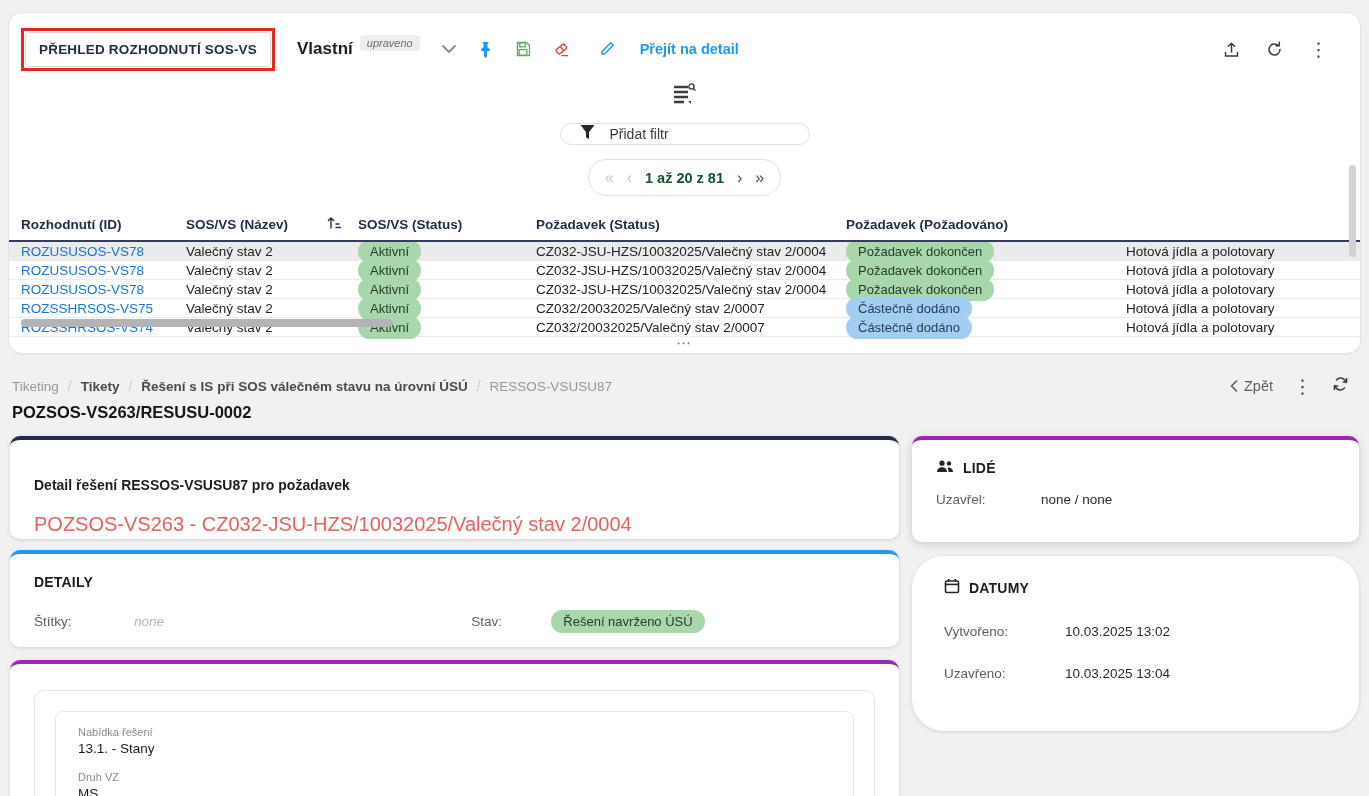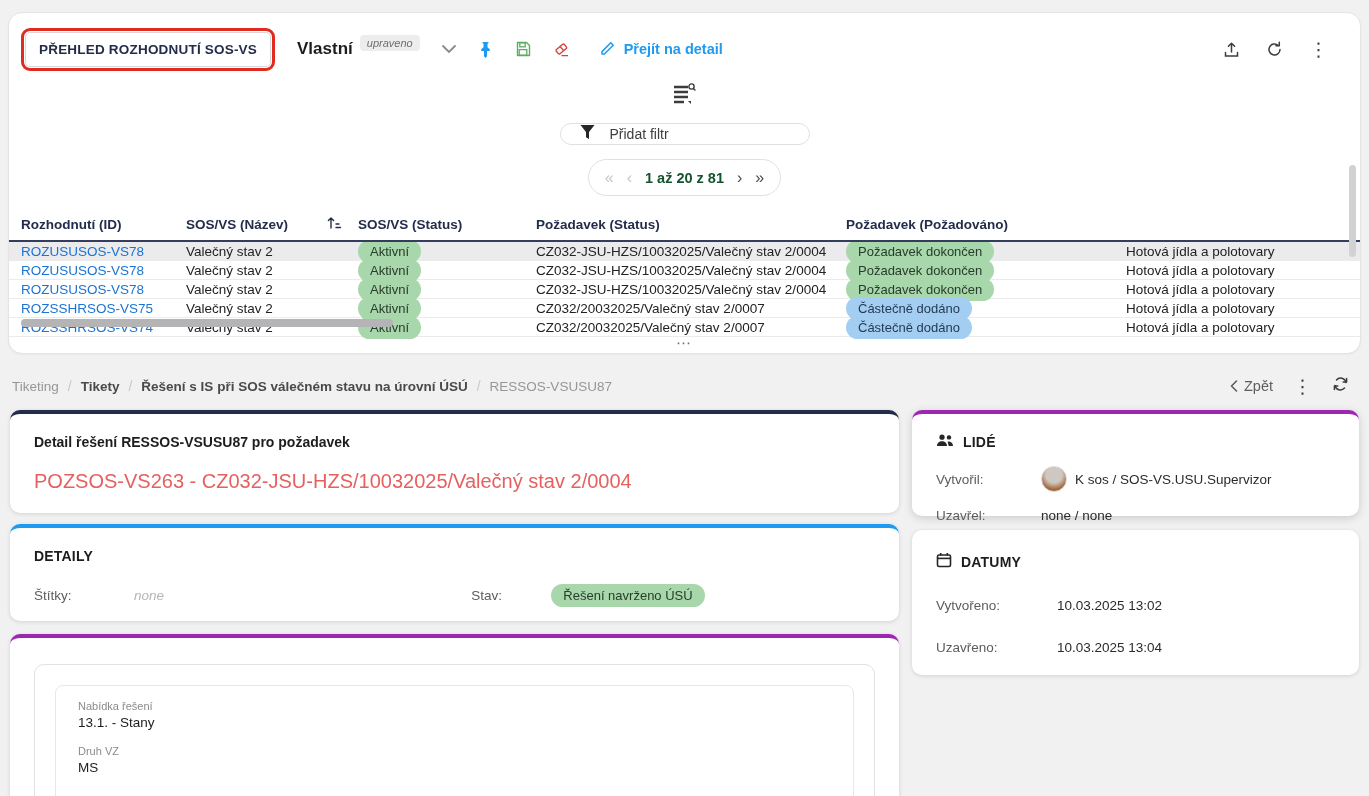--- a/index.html
+++ b/index.html
@@ -3,28 +3,28 @@
 <meta charset="utf-8">
 <style>
   * { margin:0; padding:0; box-sizing:border-box; }
   html,body { width:1369px; height:796px; overflow:hidden; background:#f1f1f2;
     font-family:"Liberation Sans", sans-serif; color:#222; }
 
   
   .top-panel { position:relative; margin:12px 8px 0; height:342px; background:#fff;
     border:1px solid #e4e4e6; border-radius:14px; box-shadow:0 1px 2px rgba(0,0,0,.04); overflow:hidden; }
   .panel-header { display:flex; align-items:center; padding:16px 18px 0 12px; height:56px; }
-  .view-selector-annotated { border:3px solid #e02b20; border-radius:9px; padding:1px; }
+  .view-selector-annotated { border:3px solid #e02b20; border-radius:0; padding:1px; }
   .view-selector-inner { border:1px solid #d7d7d9; border-radius:5px; padding:9px 13px;
     font-size:13.5px; font-weight:700; color:#232d4b; letter-spacing:.2px; white-space:nowrap; }
   .preset-name { margin-left:22px; font-size:17px; font-weight:700; color:#1d1d1f; }
   .preset-badge { margin-left:7px; font-size:11px; font-style:italic; color:#6d6d70;
     background:#ededee; border-radius:4px; padding:2px 7px; align-self:flex-start; margin-top:6px; }
   .hdr-icon { margin-left:22px; display:flex; align-items:center; cursor:pointer; }
-  .detail-link { margin-left:30px; display:flex; align-items:center; gap:8px;
+  .detail-link { margin-left:30px; display:flex; align-items:center; gap:24px;
     color:#1e9bf0; font-weight:700; font-size:14.5px; cursor:pointer; }
   .spacer { flex:1; }
   .panel-actions { display:flex; align-items:center; gap:26px; margin-right:14px; }
   .kebab { font-size:19px; color:#3c3c3e; line-height:1; letter-spacing:0; }
 
   .filter-row { display:flex; align-items:center; padding:14px 14px 0 14px; gap:14px;flex-direction:column; }
   .filter-input-wrap { flex:1; height:37px; border:1px solid #e0e0e2; border-radius:19px;
     display:flex; align-items:center; gap:14px; padding:0 18px; background:#fff; }
   .filter-input-wrap input { border:none; outline:none; flex:1; font-size:14px;
     font-family:"Liberation Sans",sans-serif; color:#333; background:transparent; }
@@ -69,21 +69,21 @@
   .page-title { margin:7px 2px 0; font-size:16.5px; font-weight:700; color:#151517; }
 
   .cards { display:grid; grid-template-columns:1fr 447px; gap:13px; margin-top:14px; align-items:start; }
   .col { display:flex; flex-direction:column; }
   .card { background:#fff; border-radius:10px; box-shadow:0 1px 4px rgba(0,0,0,.13); }
   .accent-navy   { border-top:4px solid #232d4b; }
   .accent-blue   { border-top:4px solid #1e9bf0; }
   .accent-purple { border-top:4px solid #9c27b0; }
 
   .summary-card { padding:20px 24px 24px; height:103px; }
-  .summary-title { font-size:14px; font-weight:700; color:#1d1d1f; }
+  .summary-title { font-size:14px; font-weight:700; color:#1d1d1f;margin-top:17px; }
   .summary-link { margin-top:20px; font-size:20px; color:#e66060; cursor:pointer; white-space:nowrap;
     overflow:hidden; }
   .details-card { margin-top:11px; padding:20px 24px; height:97px; }
   .card-heading { font-size:14px; font-weight:700; color:#1d1d1f; letter-spacing:.2px;
     display:flex; align-items:center; gap:9px; }
   .details-row { display:flex; align-items:center; margin-top:20px; font-size:13.5px; }
   .fld-label { color:#5d5d60; }
   .fld-none { color:#b5b5b7; font-style:italic; }
   .details-row .grp1 { display:flex; width:52%; }
   .details-row .grp1 .fld-label { width:100px; }
@@ -97,21 +97,21 @@
   .ff-label { font-size:11px; color:#8b8b8e; }
   .ff-value { font-size:13.5px; color:#1d1d1f; margin-top:3px; }
 
   .people-card { padding:20px 24px; height:106px; box-shadow:0 2px 8px rgba(0,0,0,.16); }
   .kv-row { display:flex; align-items:center; margin-top:16px; font-size:13.5px; }
   .kv-row .fld-label { width:105px; }
   .kv-val { color:#2b2b2e; display:flex; align-items:center; gap:8px; }
   .avatar { width:26px; height:26px; border-radius:50%;
     background:radial-gradient(circle at 50% 32%, #cfc8c0 0 40%, #a46a3f 72%, #7d4526 100%);
     border:1px solid #d9d9db; }
-  .dates-card { margin-top:14px; padding:22px 24px; height:145px; }
+  .dates-card { margin-top:14px; padding:22px 32px; height:175px;border-radius:32px; }
   .dates-card .kv-row { margin-top:27px;gap:16px; }
 </style>
 </head>
 <body>
 
 <div class="top-panel">
   <div class="panel-header">
     <div class="view-selector-annotated">
       <div class="view-selector-inner">PŘEHLED ROZHODNUTÍ SOS-VS</div>
     </div>
@@ -290,20 +290,21 @@
       <span>
         <svg width="17" height="16" viewBox="0 0 17 16">
             <path d="M3 9.5a5.5 5.5 0 0 0 9.5 2.6" stroke="#3c3c3e" stroke-width="1.5" fill="none" stroke-linecap="round"></path>
             <path d="M14 6.5A5.5 5.5 0 0 0 4.5 3.9" stroke="#3c3c3e" stroke-width="1.5" fill="none" stroke-linecap="round"></path>
             <path d="M14.6 2.5v3.4h-3.4" fill="none" stroke="#3c3c3e" stroke-width="1.5" stroke-linecap="round" stroke-linejoin="round"></path>
             <path d="M2.4 13.5v-3.4h3.4" fill="none" stroke="#3c3c3e" stroke-width="1.5" stroke-linecap="round" stroke-linejoin="round"></path>
           </svg>
       </span>
     </div>
   </div>
+  <div class="page-title">POZSOS-VS263/RESUSU-0002</div>
 
   <div class="cards">
     <div class="col">
       <div class="card accent-navy summary-card">
         <div class="summary-title">Detail řešení RESSOS-VSUSU87 pro požadavek</div>
         <div class="summary-link">POZSOS-VS263 - CZ032-JSU-HZS/10032025/Valečný stav 2/0004</div>
       </div>
 
       <div class="card accent-blue details-card">
         <div class="card-heading">DETAILY</div>
@@ -342,27 +343,20 @@
             <svg width="18" height="13" viewBox="0 0 18 13">
                 <circle cx="6" cy="3.2" r="2.6" fill="#26262a"></circle>
                 <path d="M1 12c0-3 2.2-4.8 5-4.8S11 9 11 12z" fill="#26262a"></path>
                 <circle cx="13" cy="3.4" r="2.2" fill="#26262a"></circle>
                 <path d="M11.6 7.6c2.8-.5 5.4 1.3 5.4 4.4h-4.3" fill="#26262a"></path>
               </svg>
           </span>
           <span>LIDÉ</span>
         </div>
         <div class="kv-row">
-          <span class="fld-label">Vytvořil:</span>
-          <span class="kv-val">
-            <span class="avatar"></span>
-            <span>K sos  /  SOS-VS.USU.Supervizor</span>
-          </span>
-        </div>
-        <div class="kv-row">
           <span class="fld-label">Uzavřel:</span>
           <span class="kv-val">none  /  none</span>
         </div>
       </div>
 
       <div class="card dates-card">
         <div class="card-heading">
           <span>
             <svg width="16" height="16" viewBox="0 0 16 16">
                 <rect x="1.5" y="3" width="13" height="11.5" rx="1.5" fill="none" stroke="#26262a" stroke-width="1.6"></rect>

